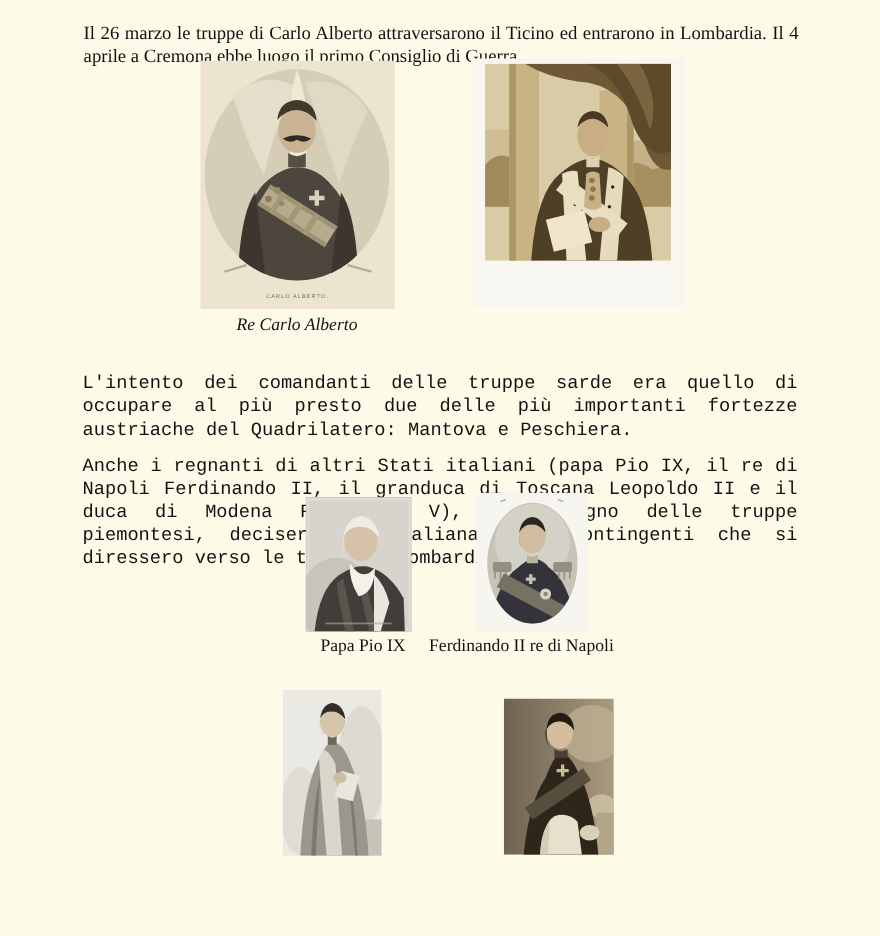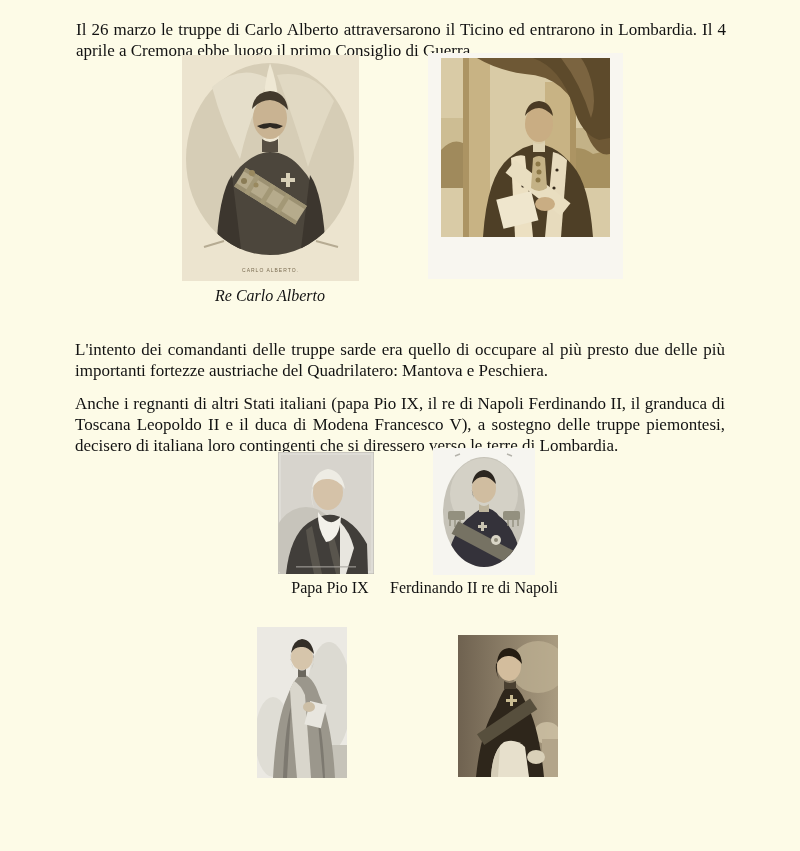--- a/index.html
+++ b/index.html
@@ -121,21 +121,21 @@
           <ellipse cx="98" cy="66" rx="14" ry="18" fill="#c9ad83"></ellipse>
           <path d="M84,58 Q86,44 98,43 Q110,44 112,58 Q104,50 98,50 Q90,50 84,58" fill="#4a3a24"></path>
           <path d="M92,84 Q98,88 104,84 L104,94 L92,94 Z" fill="#ddd2b2"></path>
         </g>
       </g>
     </svg>
   </div>
 
   <span class="cap it" style="left:270px;top:286px;">Re Carlo Alberto</span>
 
-  <div style="position:absolute;left:0;top:327px;width:704px;">
+  <div style="position:absolute;left:0;top:327px;width:704px;font-family:Liberation Mono, monospace;">
     <p class="para" style="position:static;margin-left:75px;">L'intento dei comandanti delle truppe sarde era quello di occupare al più presto due delle più importanti fortezze austriache del Quadrilatero: Mantova e Peschiera.</p>
     <p class="para" style="position:static;margin-left:75px;">Anche i regnanti di altri Stati italiani (papa Pio IX, il re di Napoli Ferdinando II, il granduca di Toscana Leopoldo II e il duca di Modena Francesco V), a sostegno delle truppe piemontesi, decisero di italiana loro contingenti che si diressero verso le terre di Lombardia.</p>
   </div>
 
   <div class="fig" style="left:278px;top:452px;width:96px;height:122px;">
     <svg width="96" height="122" viewBox="0 0 96 122">
       <rect width="96" height="122" fill="#dedcd6" stroke="#b5b2aa" stroke-width="1"></rect>
       <rect x="3" y="3" width="90" height="116" fill="#d7d4cd"></rect>
       <ellipse cx="28" cy="95" rx="34" ry="40" fill="#c7c4bb"></ellipse>
       <path d="M8,122 Q12,84 30,71 Q44,61 56,63 Q76,68 89,92 L90,122 Z" fill="#413e3a"></path>

